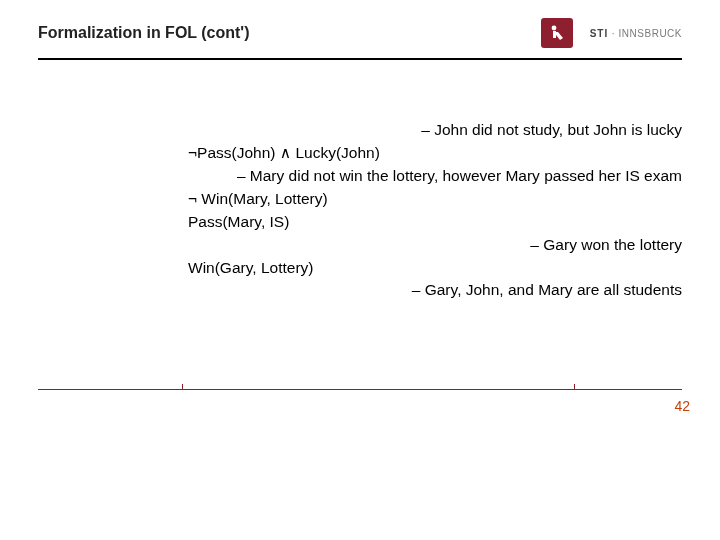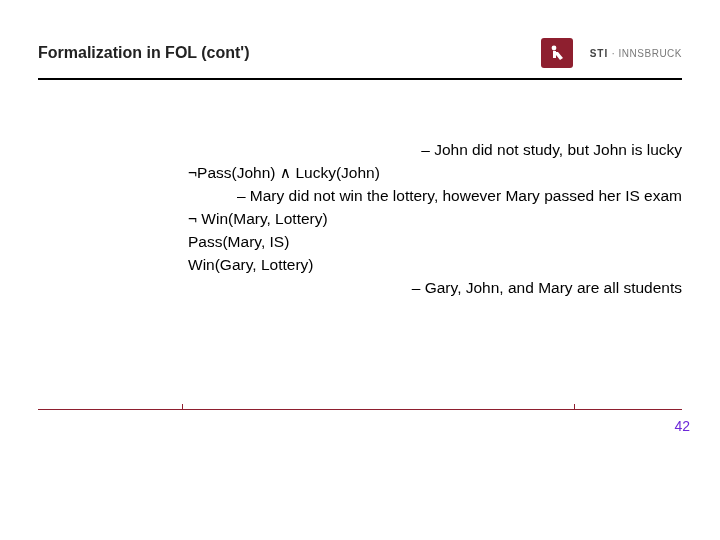--- a/index.html
+++ b/index.html
@@ -11,21 +11,20 @@
     font-family: Arial, Helvetica, sans-serif;
     color: #000;
     position: relative;
     overflow: hidden;
   }
   .slide {
     position: relative;
     width: 720px;
     height: 426px;
     box-sizing: border-box;
-    margin-top: 20px;
   }
   .header {
     position: absolute;
     top: 18px;
     left: 38px;
     right: 38px;
     display: flex;
     justify-content: space-between;
     align-items: center;
   }
@@ -118,21 +117,21 @@
     left: 574px;
     width: 0;
     height: 6px;
     border-left: 1px solid #8e1f2f;
   }
   .pagenum {
     position: absolute;
     bottom: 12px;
     right: 30px;
     font-size: 14px;
-    color: #6d28d9;
+    color: #c2410c;
   }
 </style>
 </head>
 <body>
 
 <div class="slide">
 
   <div class="header">
     <div class="title">Formalization in FOL (cont')</div>
     <div class="logo">
@@ -159,20 +158,24 @@
       </div>
       <div class="formula">¬Pass(John)  ∧  Lucky(John)</div>
 
       <div class="bullet">
         <span class="dash">–</span>
         <span>Mary did not win the lottery, however Mary passed her IS exam</span>
       </div>
       <div class="formula">¬ Win(Mary, Lottery)</div>
       <div class="formula">Pass(Mary, IS)</div>
 
+      <div class="bullet">
+        <span class="dash">–</span>
+        <span>Gary won the lottery</span>
+      </div>
       <div class="formula">Win(Gary, Lottery)</div>
 
       <div class="bullet">
         <span class="dash">–</span>
         <span>Gary, John, and Mary are all students</span>
       </div>
 
     </div>
   </div>
 

